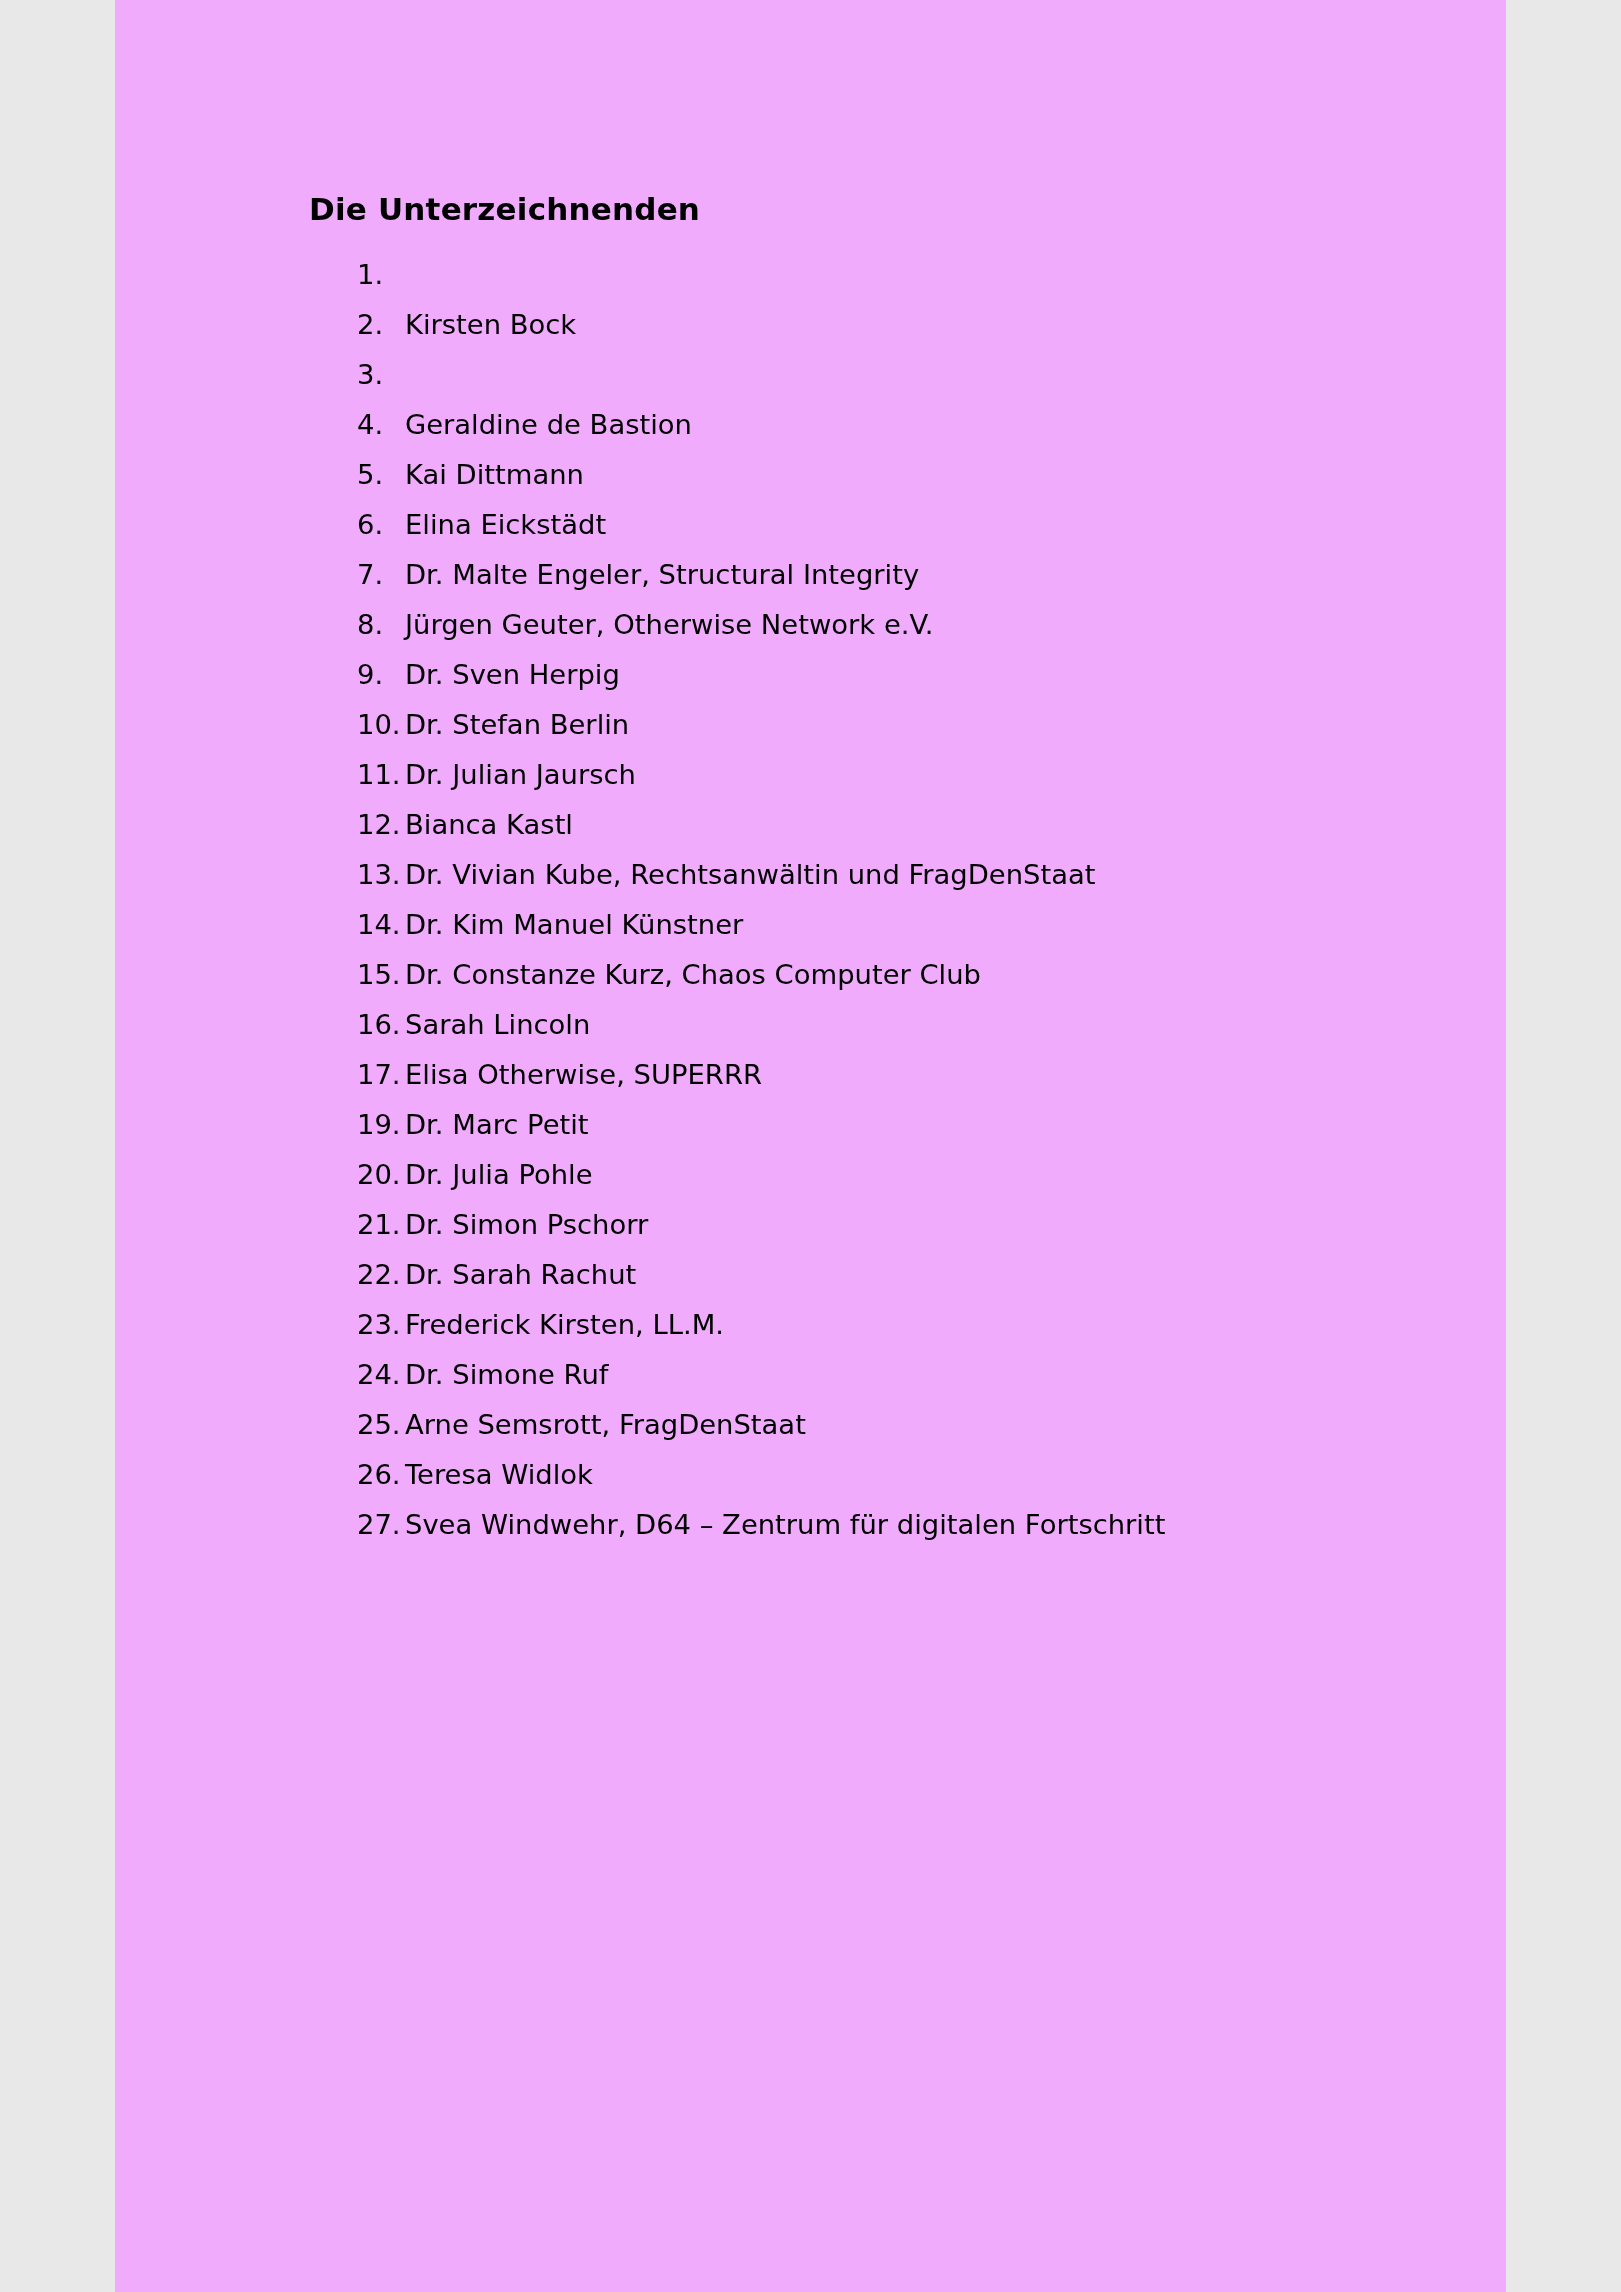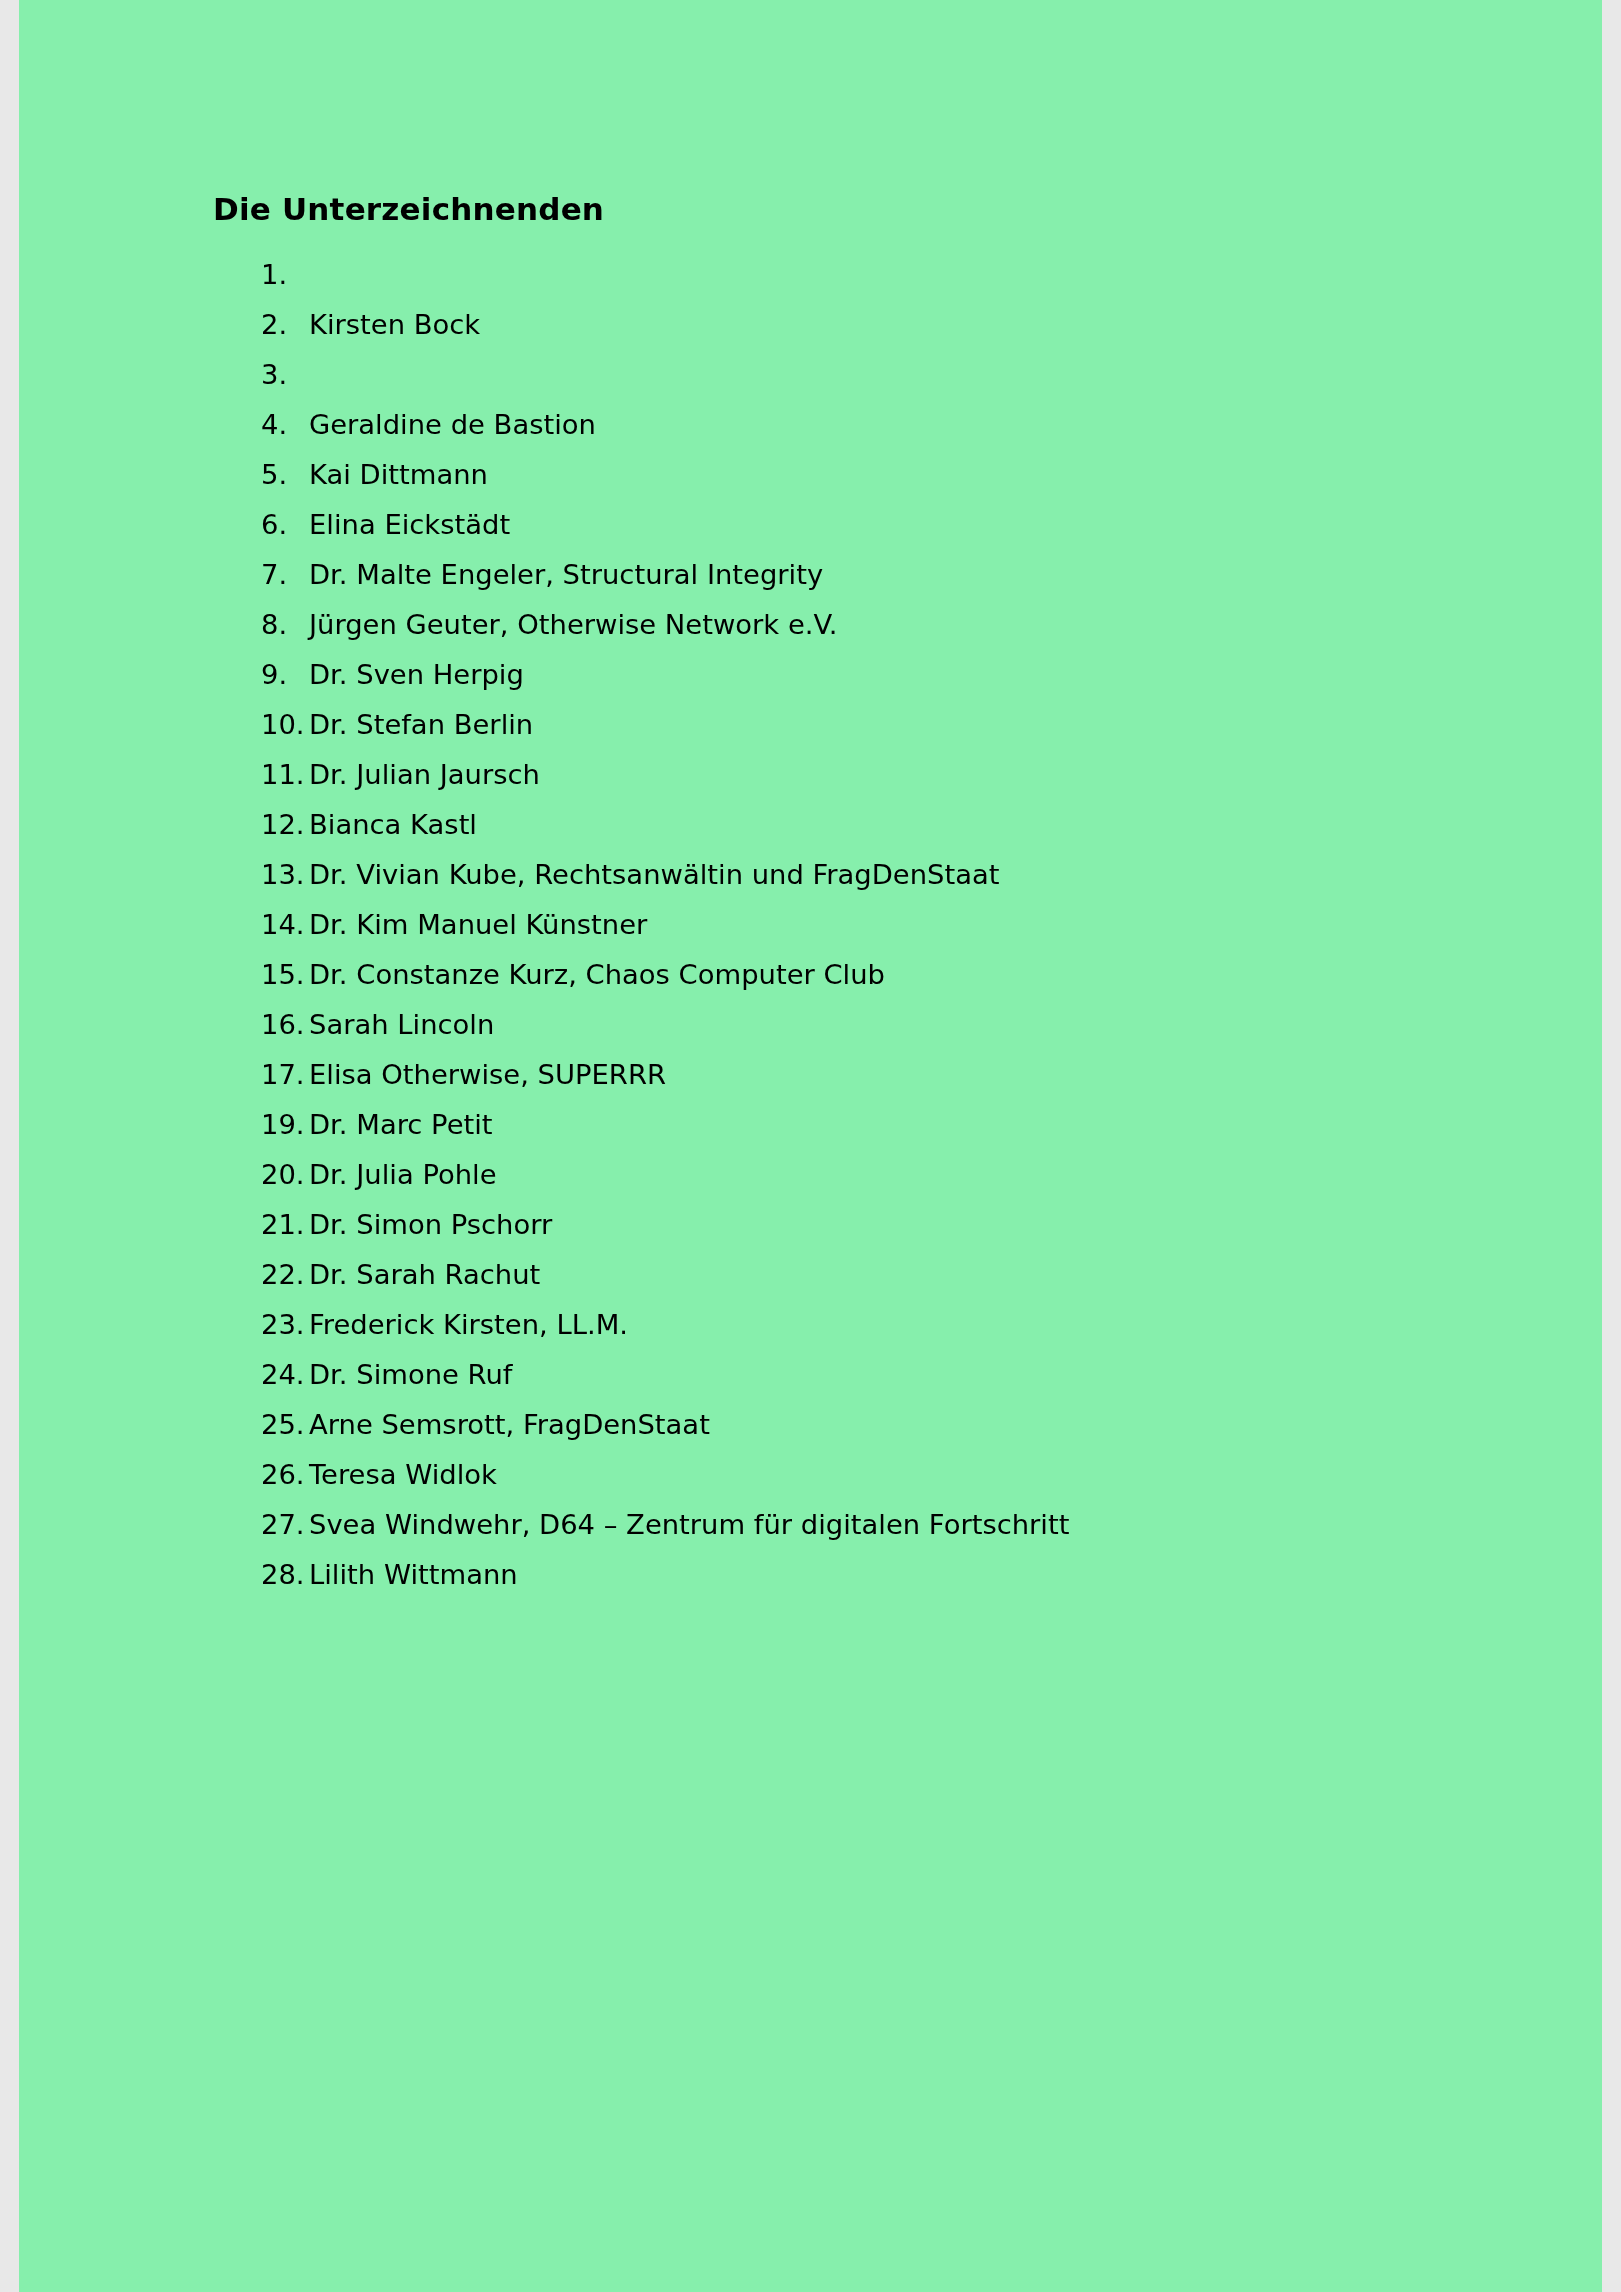--- a/index.html
+++ b/index.html
@@ -2,23 +2,23 @@
 <html><head>
 <meta charset="utf-8">
 <style>
   html, body {
     margin: 0;
     padding: 0;
     background: #e8e8e8;
   }
   .page {
     position: relative;
-    width: 1583px;
+    width: 1391px;
     height: 2293px;
-    background: #86efac;
+    background: #f0abfc;
     margin: 0 auto;
     font-family: "DejaVu Sans", "Liberation Sans", sans-serif;
     color: #000000;
     overflow: hidden;
   }
   .heading {
     position: absolute;
     left: 194px;
     top: 192px;
     font-size: 31px;
@@ -151,19 +151,15 @@
         <span class="txt">Arne Semsrott, FragDenStaat</span>
       </div>
       <div class="row">
         <span class="num">26.</span>
         <span class="txt">Teresa Widlok</span>
       </div>
       <div class="row">
         <span class="num">27.</span>
         <span class="txt">Svea Windwehr, D64 – Zentrum für digitalen Fortschritt</span>
       </div>
-      <div class="row">
-        <span class="num">28.</span>
-        <span class="txt">Lilith Wittmann</span>
-      </div>
     </div>
 </div>
 
 
 </body></html>

